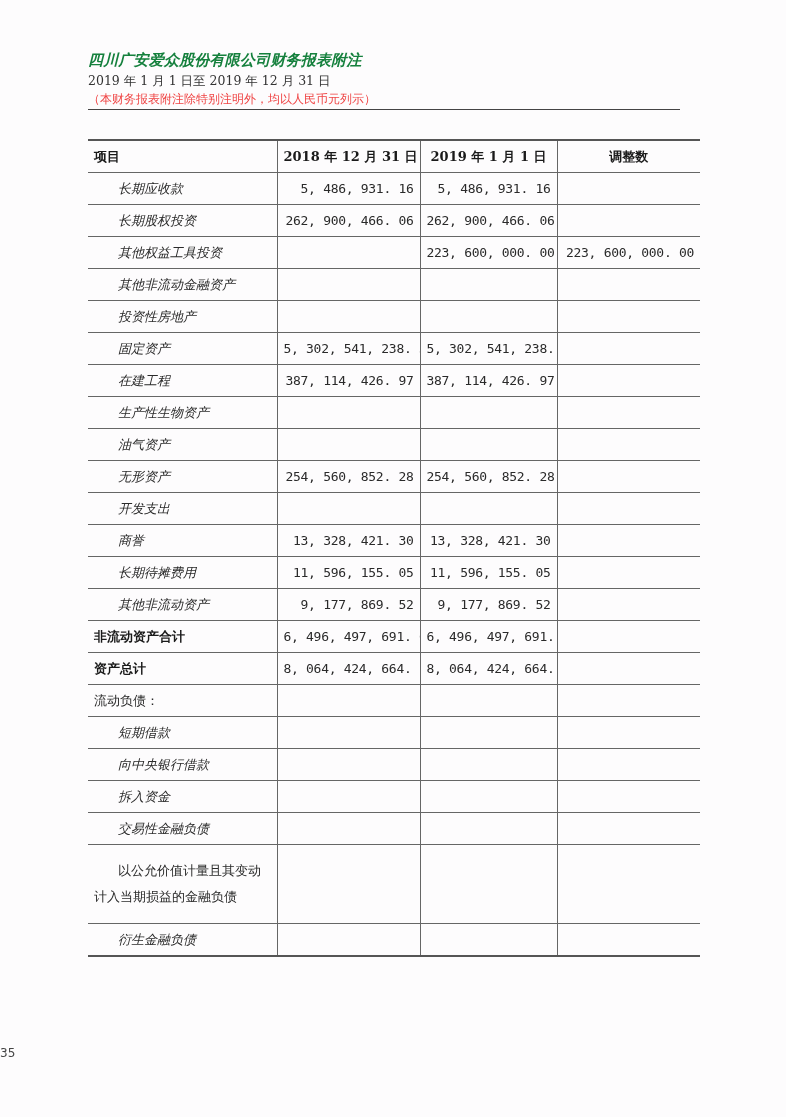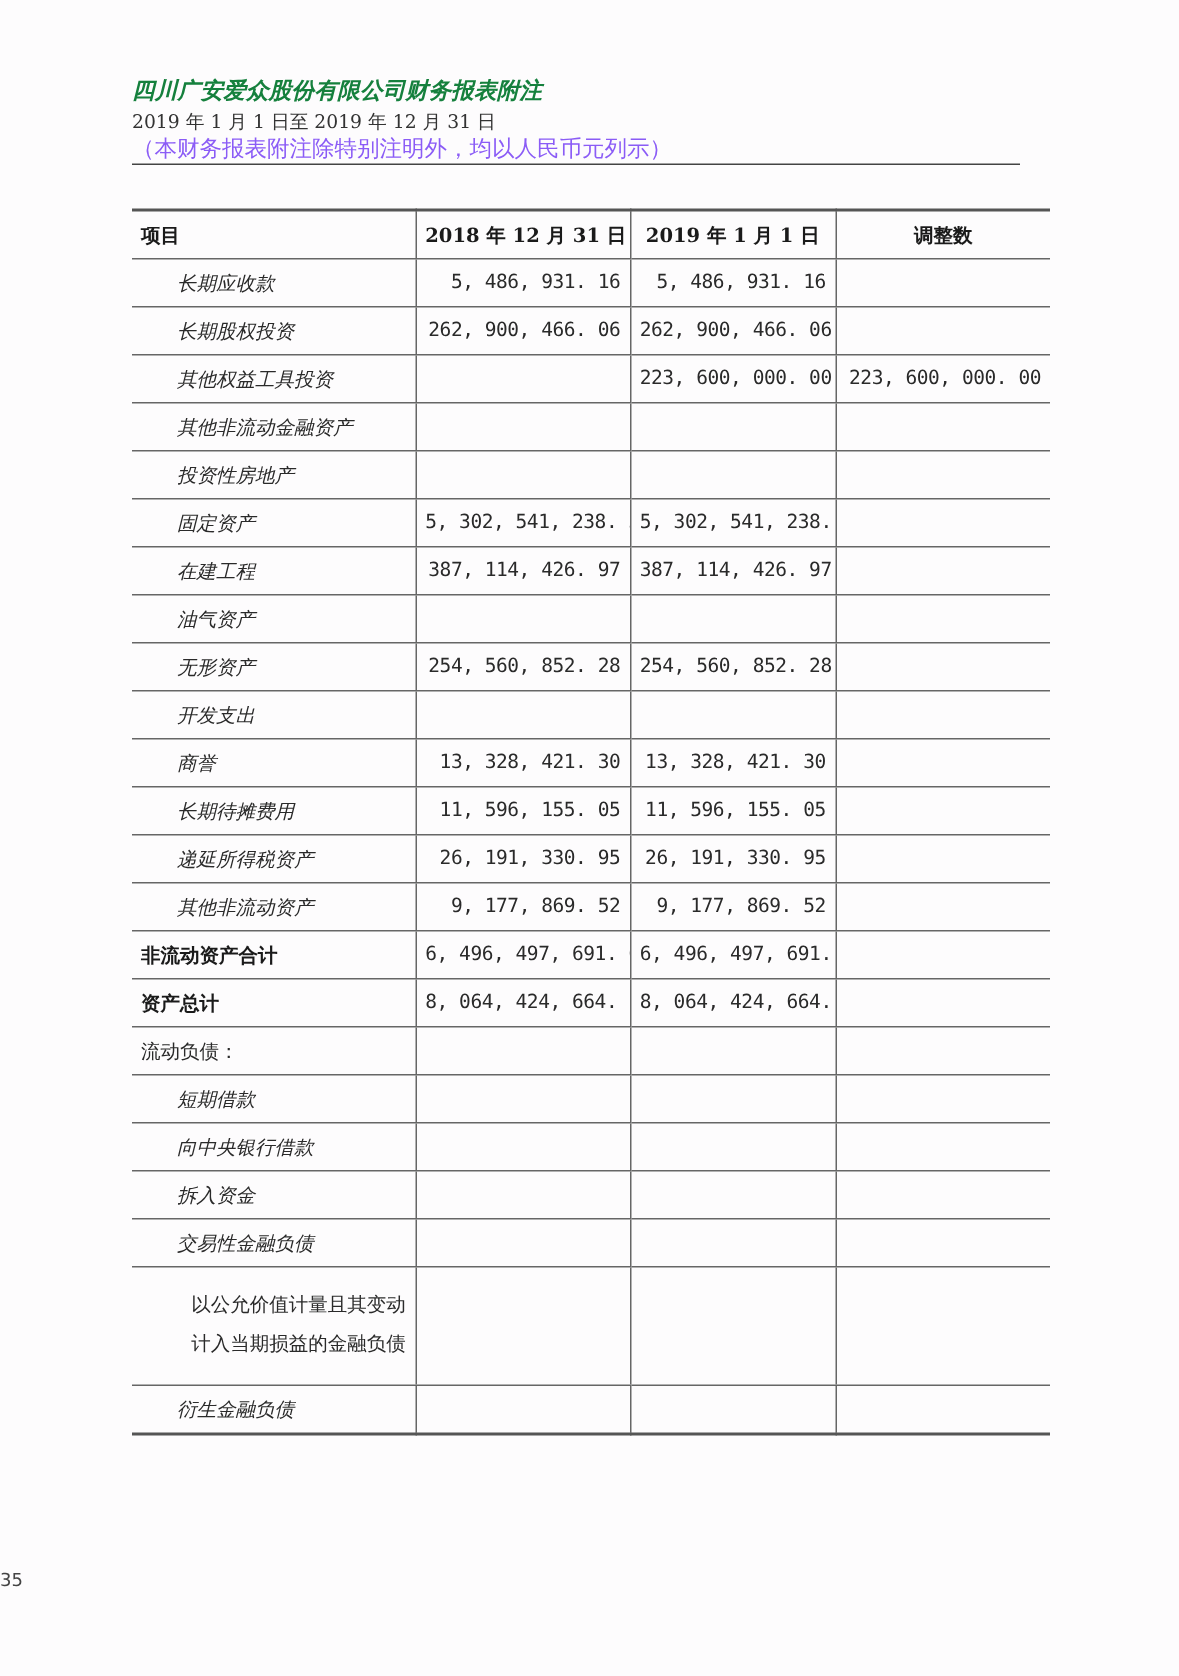--- a/index.html
+++ b/index.html
@@ -29,23 +29,23 @@
       color: #15803d;
       font-style: italic;
     }
     .period {
       font-size: 12.5px;
       line-height: 19px;
       color: #333;
       margin-top: 1px;
     }
     .currency-note {
-      font-size: 15px;
+      font-size: 12px;
       line-height: 18px;
-      color: #8b5cf6;
+      color: #ef4444;
       border-bottom: 1px solid #444;
       padding-bottom: 1px;
     }
     table.fin {
       position: absolute;
       left: 88px;
       top: 139px;
       width: 612px;
       border-collapse: collapse;
       table-layout: fixed;
@@ -87,21 +87,20 @@
     }
     td.label.indent { padding-left: 30px; font-style: italic; }
     td.label.bold { font-weight: bold; color: #1a1a1a; }
     td.label.multi {
       white-space: normal;
       line-height: 26px;
       height: 78px;
       text-indent: 24px;
       padding-top: 0;
       padding-bottom: 0;
-      text-align: right;
     }
     .page-number {
       position: absolute;
       left: 0;
       width: 786px;
       top: 1046px;
       font-size: 12px;
       font-family: "DejaVu Sans", "Liberation Sans", sans-serif;
       color: #444;
     }
@@ -167,20 +166,26 @@
         <td class="num">5, 302, 541, 238. 37</td>
         <td class="num"></td>
       </tr>
       <tr>
         <td class="label indent">在建工程</td>
         <td class="num">387, 114, 426. 97</td>
         <td class="num">387, 114, 426. 97</td>
         <td class="num"></td>
       </tr>
       <tr>
+        <td class="label indent">生产性生物资产</td>
+        <td class="num"></td>
+        <td class="num"></td>
+        <td class="num"></td>
+      </tr>
+      <tr>
         <td class="label indent">油气资产</td>
         <td class="num"></td>
         <td class="num"></td>
         <td class="num"></td>
       </tr>
       <tr>
         <td class="label indent">无形资产</td>
         <td class="num">254, 560, 852. 28</td>
         <td class="num">254, 560, 852. 28</td>
         <td class="num"></td>
@@ -197,26 +202,20 @@
         <td class="num">13, 328, 421. 30</td>
         <td class="num"></td>
       </tr>
       <tr>
         <td class="label indent">长期待摊费用</td>
         <td class="num">11, 596, 155. 05</td>
         <td class="num">11, 596, 155. 05</td>
         <td class="num"></td>
       </tr>
       <tr>
-        <td class="label indent">递延所得税资产</td>
-        <td class="num">26, 191, 330. 95</td>
-        <td class="num">26, 191, 330. 95</td>
-        <td class="num"></td>
-      </tr>
-      <tr>
         <td class="label indent">其他非流动资产</td>
         <td class="num">9, 177, 869. 52</td>
         <td class="num">9, 177, 869. 52</td>
         <td class="num"></td>
       </tr>
       <tr>
         <td class="label bold">非流动资产合计</td>
         <td class="num">6, 496, 497, 691. 66</td>
         <td class="num">6, 496, 497, 691. 66</td>
         <td class="num"></td>

